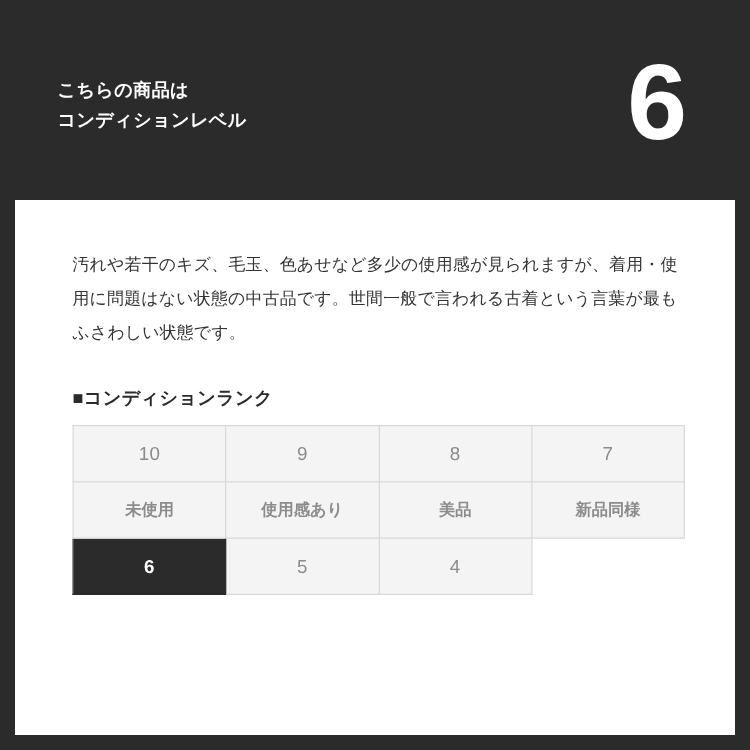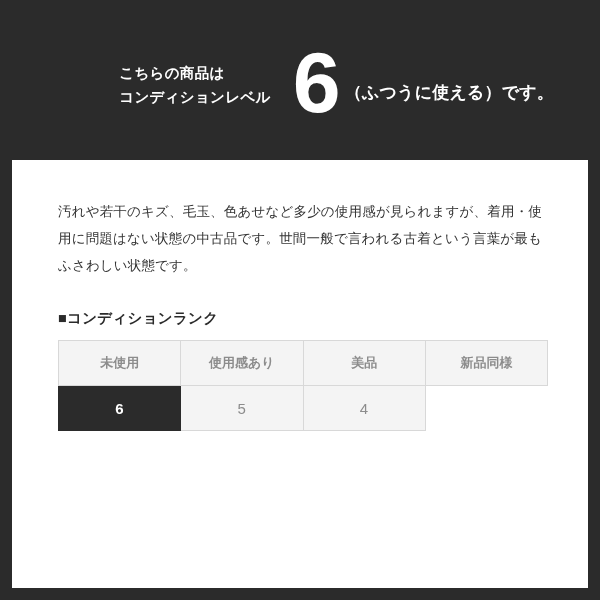--- a/index.html
+++ b/index.html
@@ -42,21 +42,21 @@
     background: #2b2b2b;
     color: #ffffff;
     box-sizing: border-box;
     display: flex;
     align-items: center;
     justify-content: center;
   }
   .header-inner {
     display: flex;
     align-items: center;
-    justify-content: flex-end;
+    justify-content: space-between;
     width: 100%;
     padding: 0 34px;
     box-sizing: border-box;
   }
   .header-lead {
     font-size: 14.5px;
     line-height: 1.65;
     font-weight: bold;
     letter-spacing: 0.02em;
     white-space: pre-line;
@@ -151,30 +151,35 @@
 </head>
 <body>
 
 <div class="page">
 
   <div class="header">
     <div class="header-inner">
       <div class="header-lead">こちらの商品は
 コンディションレベル</div>
       <div class="header-number">6</div>
-      <div class="header-tail">（ふつうに使える）です。</div>
     </div>
   </div>
 
   <div class="body">
     <p class="description">汚れや若干のキズ、毛玉、色あせなど多少の使用感が見られますが、着用・使用に問題はない状態の中古品です。世間一般で言われる古着という言葉が最もふさわしい状態です。</p>
     <div class="section-title">■コンディションランク</div>
 
     <table class="rank-table">
       <tbody>
+          <tr>
+        <td class="num">10</td>
+        <td class="num">9</td>
+        <td class="num">8</td>
+        <td class="num">7</td>
+      </tr>
       <tr>
         <td class="label">未使用</td>
         <td class="label">使用感あり</td>
         <td class="label">美品</td>
         <td class="label">新品同様</td>
       </tr>
       <tr>
         <td class="num active-num">6</td>
         <td class="num">5</td>
         <td class="num">4</td>

